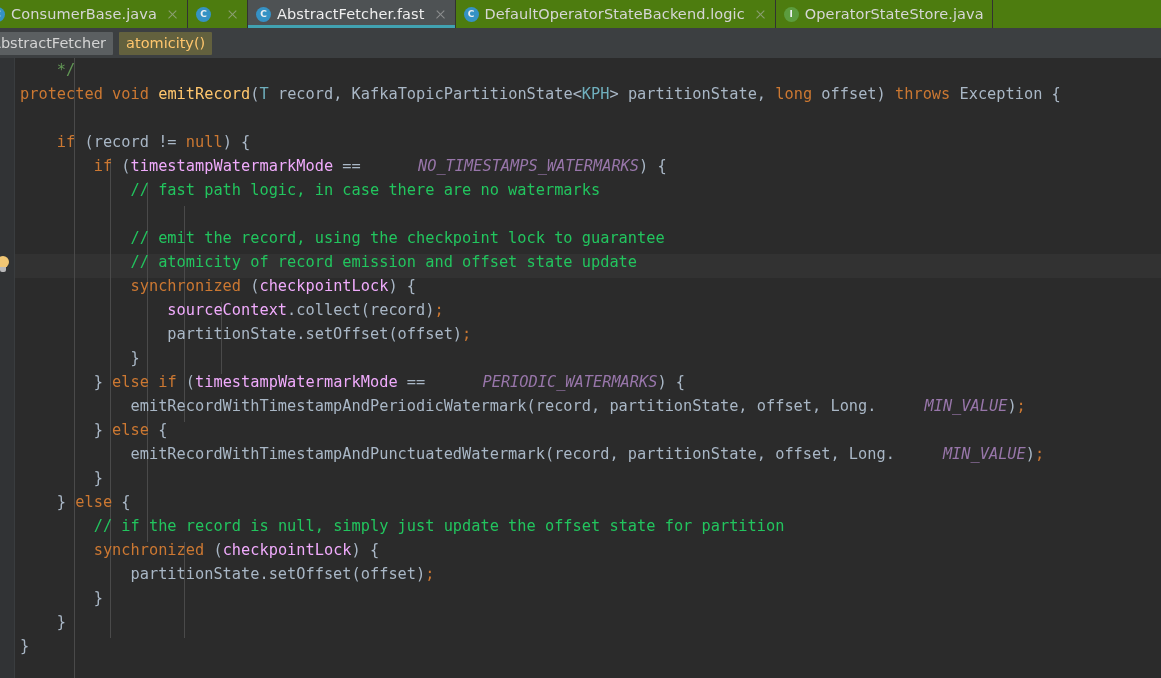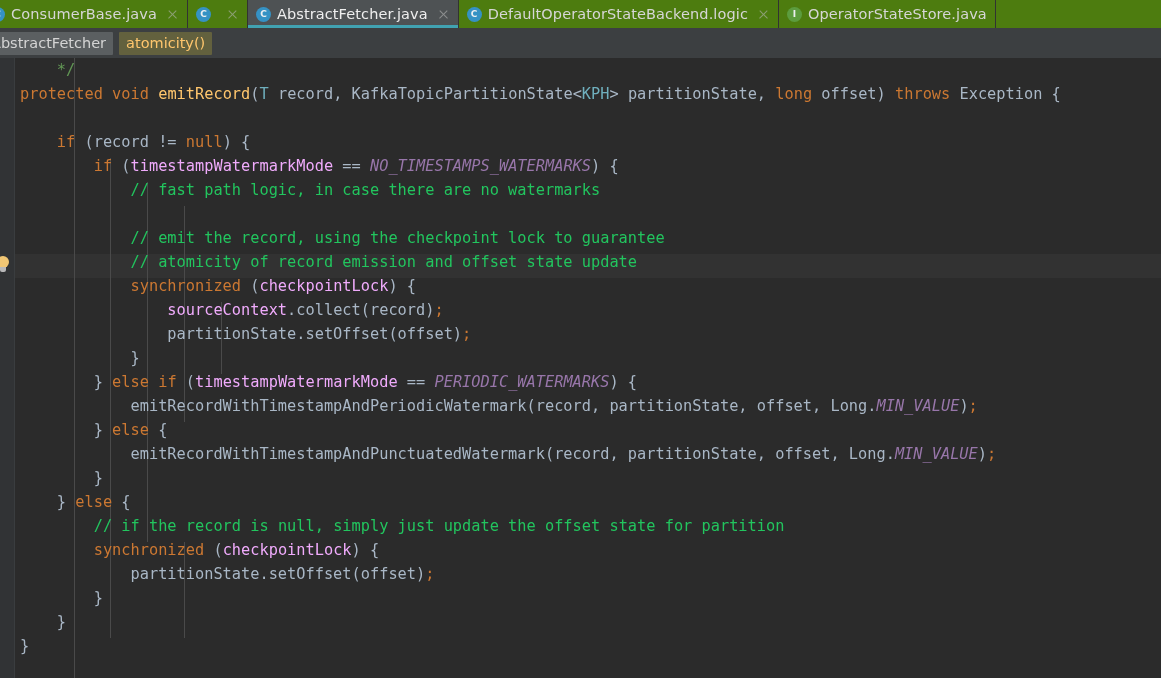--- a/index.html
+++ b/index.html
@@ -199,41 +199,41 @@
     padding-left: 20px;
     box-sizing: border-box;
     position: relative;
     white-space: pre;
   }
   
   .kw   { color: #cc7832; text-align: right; }
   .cmt  { color: #22c55e; }
   .doc  { color: #629755; }
   .fld  { color: #f0abfc; }
-  .stat { color: #9876aa; font-style: italic; }
+  .stat { color: #9876aa; font-style: italic; margin-left: 48px; }
   .gen  { color: #6fafbd; }
   .mth  { color: #ffc66d; }
   .semi { color: #cc7832; }
 </style>
 </head>
 <body>
 
 <div id="tabbar">
     <div class="tab" id="tab-0">
       <span class="ficon class">C</span>
       <span class="tlabel">ConsumerBase.java</span>
       <span class="tclose"></span>
     </div>
     <div class="tab" id="tab-1">
       <span class="ficon class">C</span>
       <span class="tclose"></span>
     </div>
     <div class="tab active" id="tab-2">
       <span class="ficon class">C</span>
-      <span class="tlabel">AbstractFetcher.java</span>
+      <span class="tlabel">AbstractFetcher.fast</span>
       <span class="tclose"></span>
     </div>
     <div class="tab" id="tab-3">
       <span class="ficon class">C</span>
       <span class="tlabel">DefaultOperatorStateBackend.logic</span>
       <span class="tclose"></span>
     </div>
     <div class="tab" id="tab-4">
       <span class="ficon iface">I</span>
       <span class="tlabel">OperatorStateStore.java</span>

